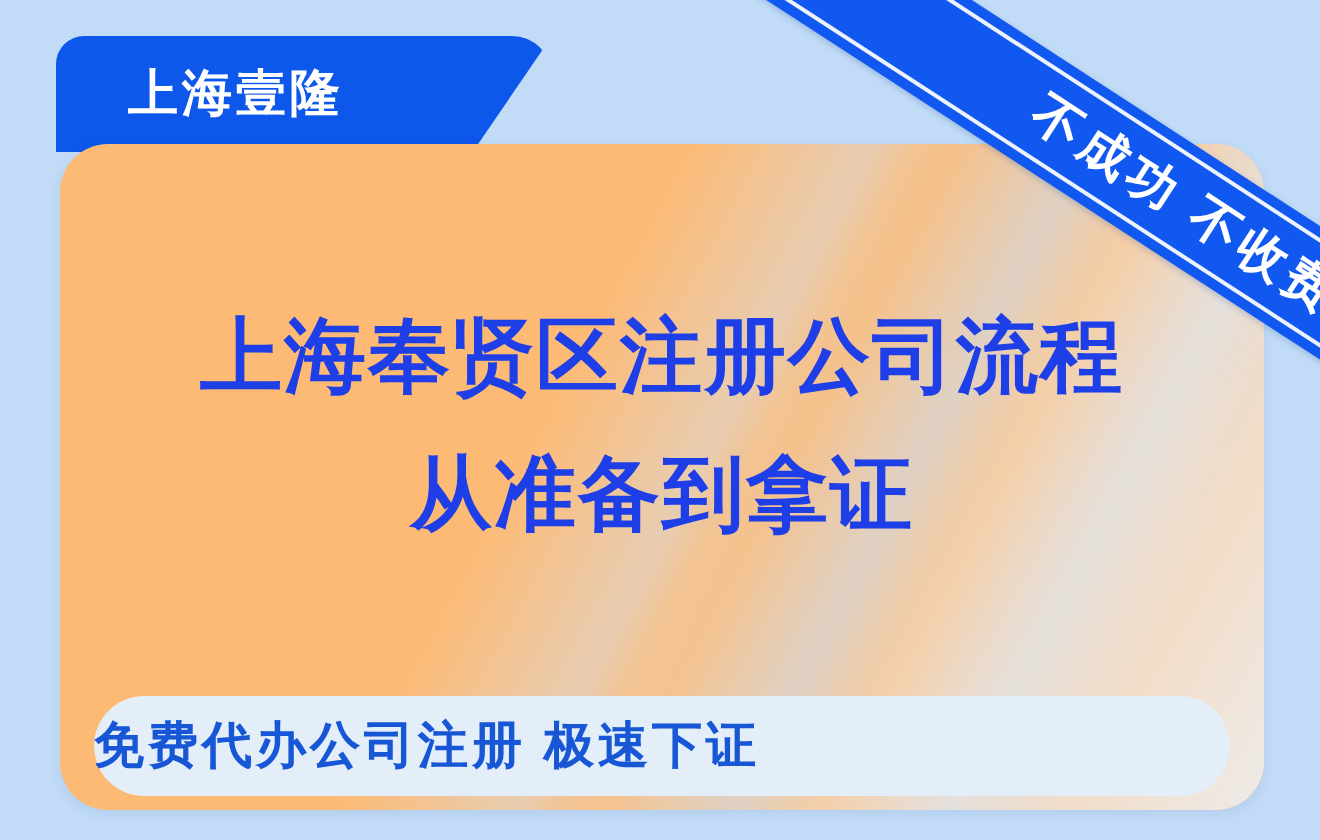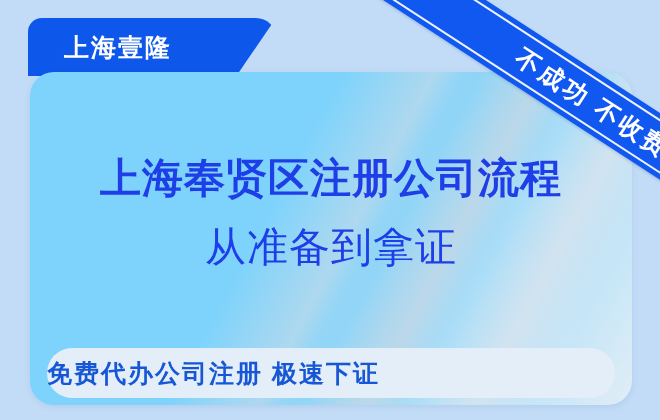--- a/index.html
+++ b/index.html
@@ -53,21 +53,21 @@
     line-height: 1;
   }
 
   
   .card {
     position: absolute;
     left: 30px;
     top: 72px;
     width: 602px;
     height: 333px;
-    background: #7dd3fc;
+    background: #fdba74;
     border-radius: 24px;
     overflow: hidden;
     z-index: 4;
     box-shadow: 0 2px 6px rgba(40,80,140,0.10);
   }
   .card-sheen {
     position: absolute;
     inset: 0;
     background:
       linear-gradient(118deg, rgba(255,255,255,0) 40%, rgba(214,220,228,0.55) 52%, rgba(255,255,255,0) 58%),
@@ -93,21 +93,21 @@
     font-weight: bold;
     letter-spacing: 1px;
     line-height: 1.0;
     text-align: center;
     white-space: nowrap;
   }
   .subline {
     margin-top: 28px;
     color: #1e3ee8;
     font-size: 41px;
-    font-weight: normal;
+    font-weight: bold;
     letter-spacing: 1px;
     line-height: 1.0;
     text-align: center;
     white-space: nowrap;
   }
 
   .cta-pill {
     position: absolute;
     left: 17px;
     bottom: 7px;

